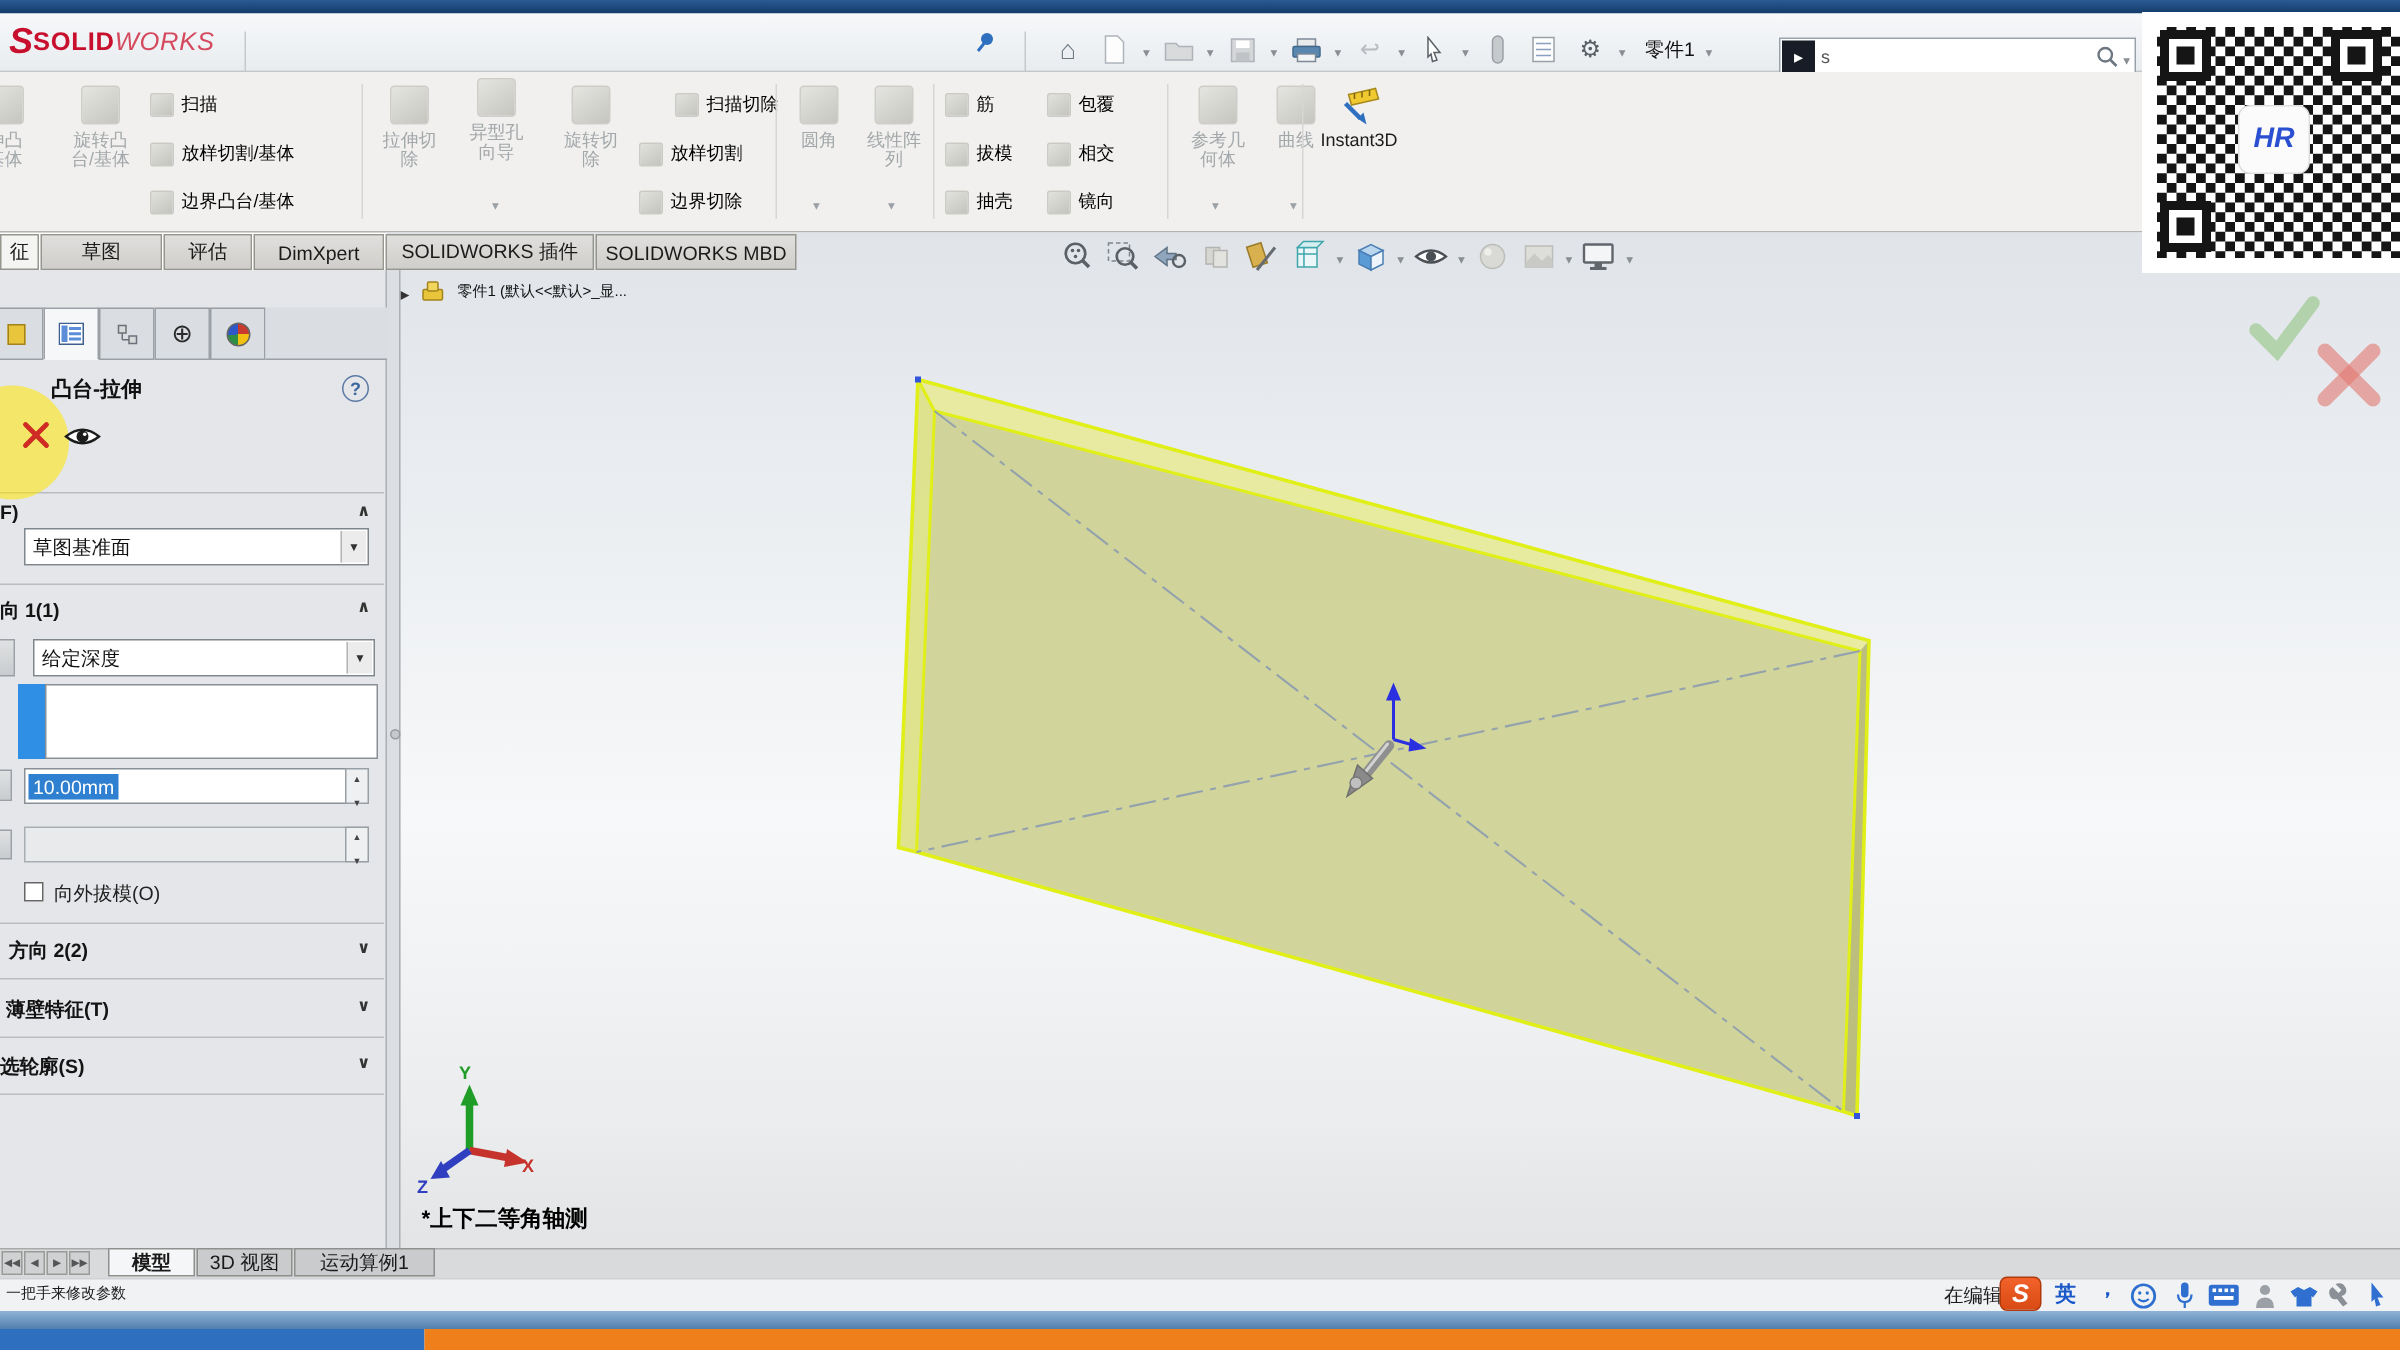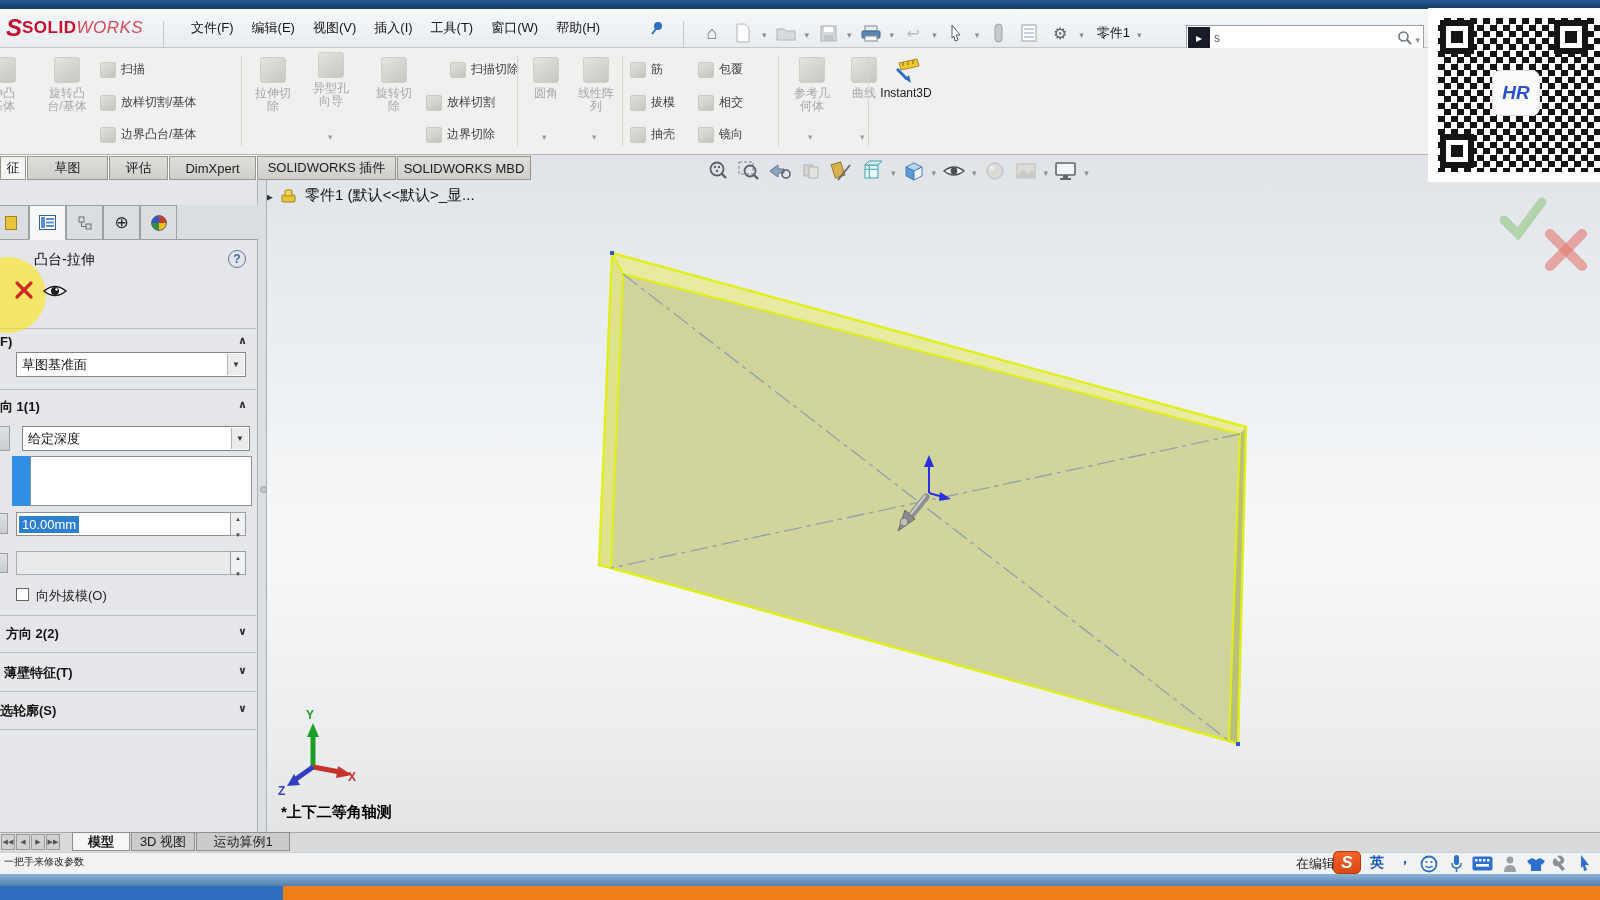--- a/index.html
+++ b/index.html
@@ -21,21 +21,21 @@
 .g-undo::after{content:"↩";font-size:16px;color:#b9bcc0}
 .g-gear::after{content:"⚙";font-size:16px;color:#5a6067}
 #searchbox{left:1186px;top:16px;width:238px;height:26px;background:#fff;border:1px solid #98a2ab;display:flex;align-items:center}
 .swsq{width:22px;height:22px;background:#171c26;margin:0 4px 0 1px;display:flex;align-items:center;justify-content:center}
 .swsq::after{content:"▸";color:#fff;font-size:12px}
 #searchbox input{border:none;outline:none;flex:1;font-size:12px;color:#555;background:transparent}
 
 #ribbon{left:0;top:48px;width:1600px;height:107px;background:#f1f0ee;border-bottom:1px solid #b6b3af}
 .rb{position:absolute;display:flex;flex-direction:column;align-items:center;color:#a3a8ab;font-size:12px;line-height:13px;text-align:center}
 .rbi{width:26px;height:26px;border-radius:3px;background:linear-gradient(145deg,#e4e4e0,#c6c6c1);border:1px solid #cecdc8;margin-bottom:4px}
-.rs{position:absolute;display:flex;align-items:flex-end;gap:5px;color:#404040;font-size:12px;white-space:nowrap}
+.rs{position:absolute;display:flex;align-items:flex-end;gap:5px;color:#000000;font-size:12px;white-space:nowrap}
 .rsi{width:16px;height:16px;border-radius:2px;background:linear-gradient(145deg,#e1e1dd,#c4c4bf);border:1px solid #cbcbc6}
 .gdiv{position:absolute;top:56px;height:90px;width:1px;background:#d8d6d3}
 .rdd{position:absolute;font-size:9px;color:#9aa0a5}
 .rdd::after{content:"▾"}
 
 .ftab{position:absolute;top:156px;height:24px;background:linear-gradient(#e0dfdd,#cfcecb);border:1px solid #96968e;display:flex;align-items:center;justify-content:center;font-size:13px;color:#1b1b1b;white-space:nowrap}
 .ftab.active{background:#f4f4f2}
 
 #viewport{left:258px;top:155px;width:1342px;height:677px;background:linear-gradient(180deg,#e0e4e9 0%,#eceff2 30%,#f7f8f9 58%,#ebeced 88%,#e2e4e5 100%)}
 .hicon{width:26px;height:24px;display:flex;align-items:center;justify-content:center}
@@ -84,29 +84,20 @@
 
   <div class="a" id="titlebar"></div>
 
   <div class="a" id="menubar">
     <div class="a flex" style="left:6px;top:3px;height:32px">
       <span class="logo-s">S</span>
       <span class="logo-b">SOLID</span>
       <span class="logo-l">WORKS</span>
     </div>
     <div class="vsep" style="left:163px"></div>
-    <div class="a flex" style="left:182px;top:4px;height:30px">
-      <span class="menu-item">文件(F)</span>
-      <span class="menu-item">编辑(E)</span>
-      <span class="menu-item">视图(V)</span>
-      <span class="menu-item">插入(I)</span>
-      <span class="menu-item">工具(T)</span>
-      <span class="menu-item">窗口(W)</span>
-      <span class="menu-item">帮助(H)</span>
-    </div>
     <div class="a" style="left:648px;top:11px">
       <svg width="16" height="16">
           <circle cx="10" cy="6" r="4" fill="#2f6fc0"></circle>
           <line x1="8" y1="9" x2="4" y2="14" stroke="#2f6fc0" stroke-width="2"></line>
         </svg>
     </div>
     <div class="vsep" style="left:683px"></div>
     <div class="a flex" style="left:700px;top:12px;gap:7px">
       <span class="tbi g-home"></span>
       <span class="tbi">
@@ -433,21 +424,21 @@
       </span>
     <span class="dd"></span>
   </div>
 
   <div class="a flex" style="left:266px;top:186px;gap:7px">
     <span class="treearrow"></span>
     <svg width="18" height="16">
         <rect x="2" y="7" width="13" height="7" rx="1" fill="#e8c53a" stroke="#a3831c"></rect>
         <rect x="5" y="2" width="7" height="6" rx="1" fill="#f2d65c" stroke="#a3831c"></rect>
       </svg>
-    <span style="font-size:15px">零件1  (默认&lt;&lt;默认&gt;_显...</span>
+    <span style="font-size:10px">零件1  (默认&lt;&lt;默认&gt;_显...</span>
   </div>
 
   <span class="a viewlabel" style="left:281px;top:803px">*上下二等角轴测</span>
 
   <svg class="a" width="110" height="90" style="left:1490px;top:192px">
     <path d="M14,28 L28,42 L52,10" fill="none" stroke="rgba(130,190,110,0.5)" stroke-width="9" stroke-linecap="round"></path>
     <g>
         <line x1="60" y1="42" x2="92" y2="74" stroke="rgba(226,120,112,0.6)" stroke-width="10" stroke-linecap="round"></line>
         <line x1="92" y1="42" x2="60" y2="74" stroke="rgba(226,120,112,0.6)" stroke-width="10" stroke-linecap="round"></line>
       </g>
@@ -486,21 +477,21 @@
       </svg>
     </div>
   <div class="pm-tab" style="left:103px;width:37px;font-size:17px;color:#2b2b2b">
       <span>⊕</span>
     </div>
   <div class="pm-tab" style="left:140px;width:37px">
       <div style="width:16px;height:16px;border-radius:50%;background:conic-gradient(#c93a2e 0 25%,#f2c010 0 50%,#2e8f44 0 75%,#2e58c9 0 100%);border:1px solid #666"></div>
     </div>
   <div class="a" style="left:177px;top:205px;width:81px;height:35px;background:#dadde1;border-bottom:1px solid #9aa0a6"></div>
 
-  <span class="a" style="left:34px;top:251px;font-weight:normal;font-size:14px;z-index:2">凸台-拉伸</span>
+  <span class="a" style="left:34px;top:251px;font-weight:bold;font-size:14px;z-index:2">凸台-拉伸</span>
   <div class="a" style="left:228px;top:250px;width:18px;height:18px;border:1.5px solid #5b7aa6;border-radius:50%;color:#3b66a0;font-size:12px;font-weight:bold;display:flex;align-items:center;justify-content:center;z-index:2">?</div>
   <svg class="a" width="20" height="20" style="left:14px;top:280px;z-index:7">
       <line x1="3" y1="3" x2="17" y2="17" stroke="#cf2b24" stroke-width="3.2" stroke-linecap="round"></line>
       <line x1="17" y1="3" x2="3" y2="17" stroke="#cf2b24" stroke-width="3.2" stroke-linecap="round"></line>
     </svg>
   <svg class="a" width="26" height="16" style="left:42px;top:283px;z-index:7">
       <path d="M2,8 Q13,-1 24,8 Q13,17 2,8 Z" fill="#fff" stroke="#1c1c1c" stroke-width="1.6"></path>
       <circle cx="13" cy="8" r="4" fill="#1c1c1c"></circle>
       <circle cx="14.5" cy="6.5" r="1.2" fill="#fff"></circle>
     </svg>

